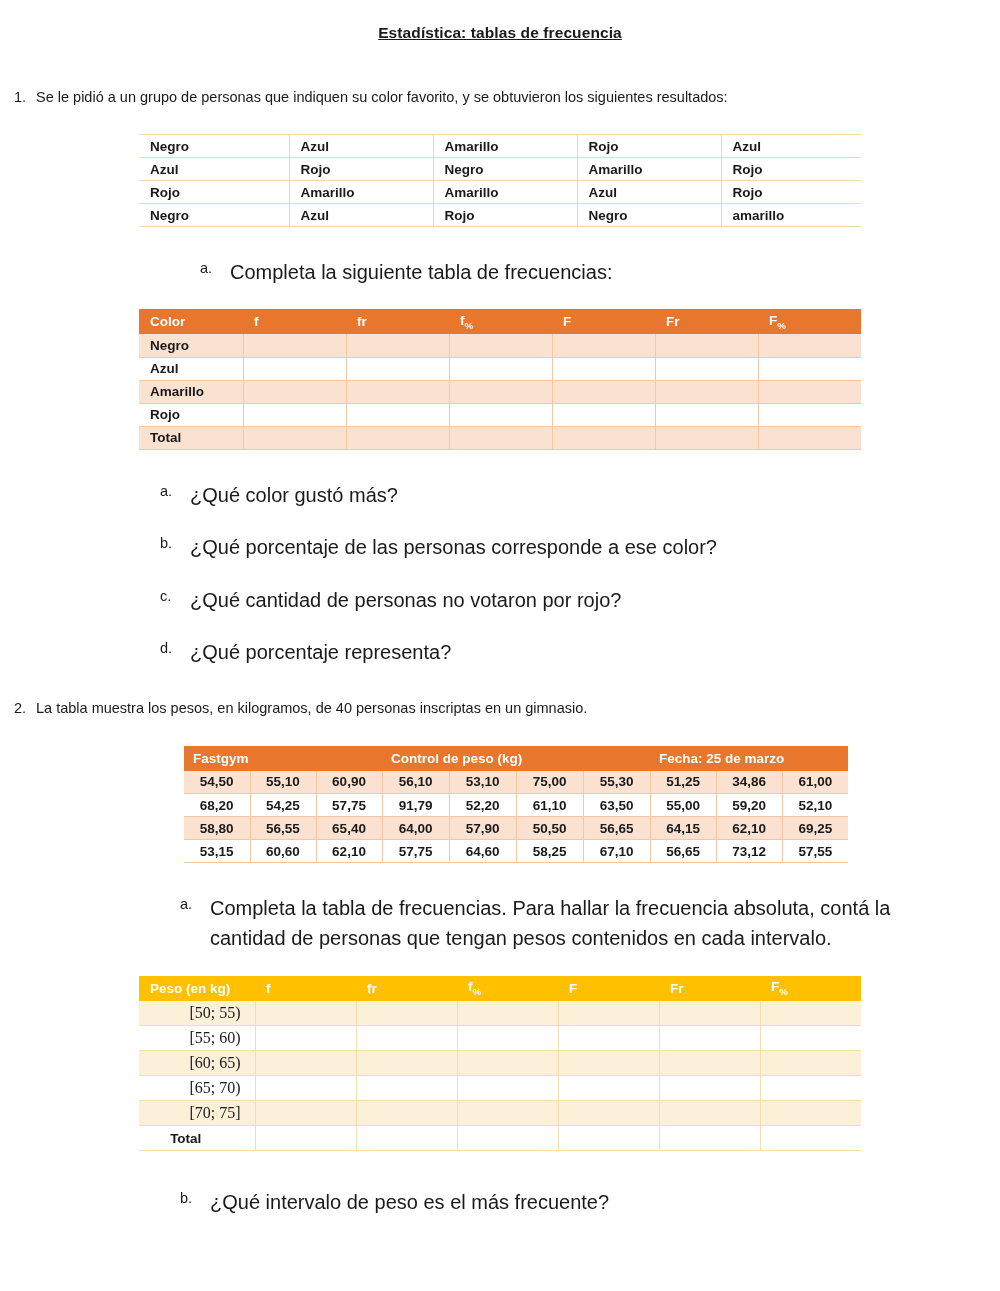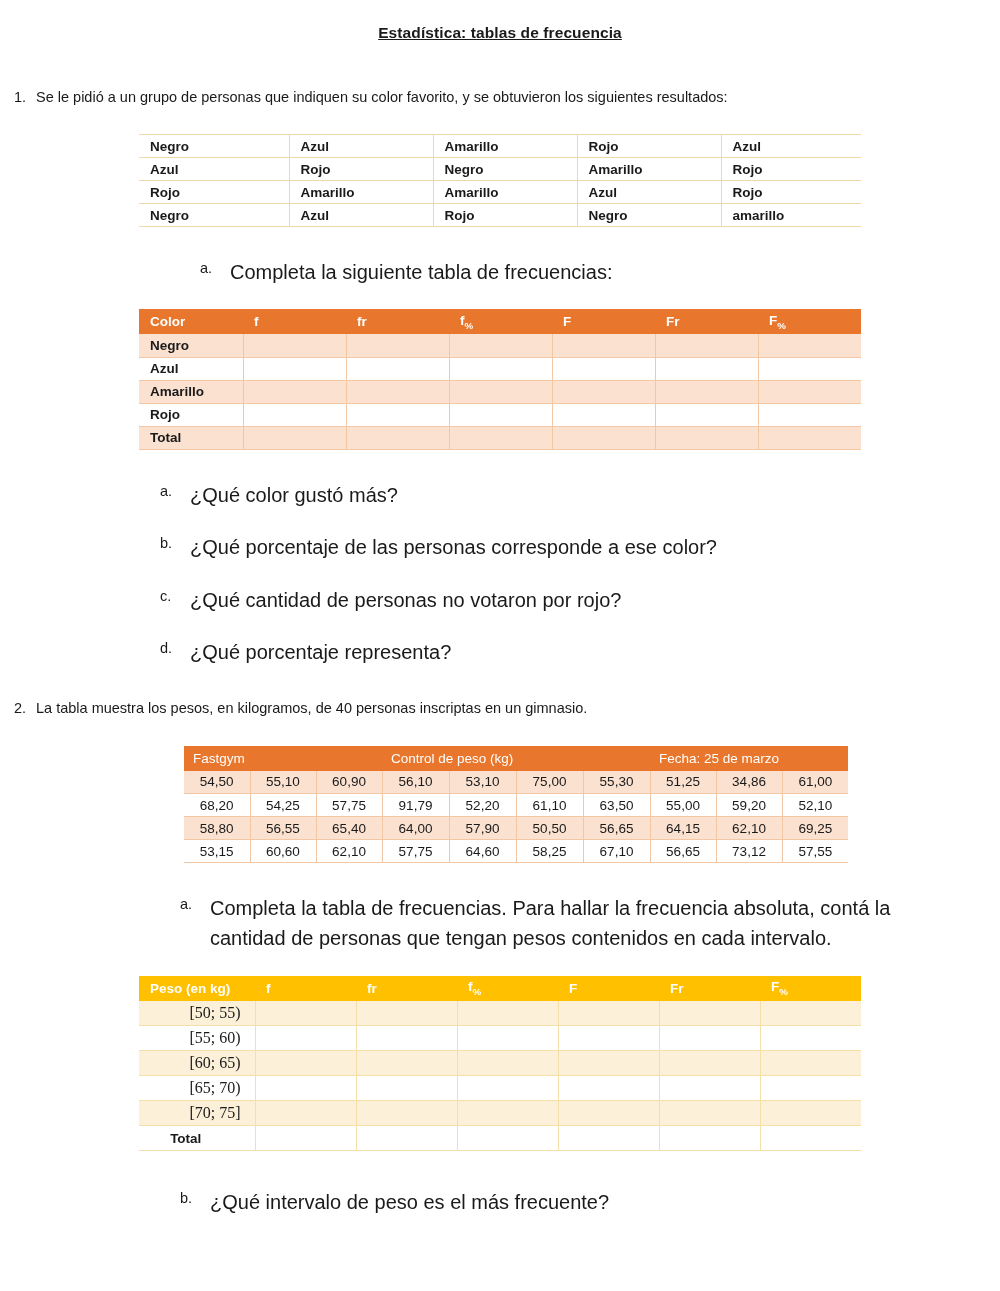--- a/index.html
+++ b/index.html
@@ -125,31 +125,31 @@
 
   
   .tbl-gym {
     width: 664px;
     margin-left: 184px;
   }
   .tbl-gym .gym-head td {
     background: #E8762C;
     color: #ffffff;
     font-size: 13.5px;
-    font-weight: normal;
+    font-weight: bold;
     height: 25px;
     padding: 0 0 0 9px;
     vertical-align: middle;
     white-space: nowrap;
     text-align: left;
   }
   .tbl-gym td.num {
     height: 23px;
     font-size: 13.5px;
-    font-weight: normal;
+    font-weight: bold;
     text-align: center;
     vertical-align: middle;
     border-bottom: 1px solid #f3c7a3;
     border-left: 1px solid #f3c7a3;
     white-space: nowrap;
   }
   .tbl-gym td.num:first-child { border-left: none; }
   .tbl-gym tr.shade td.num { background: #FBE1D0; }
   .tbl-gym tr.plain td.num { background: #ffffff; }
 

